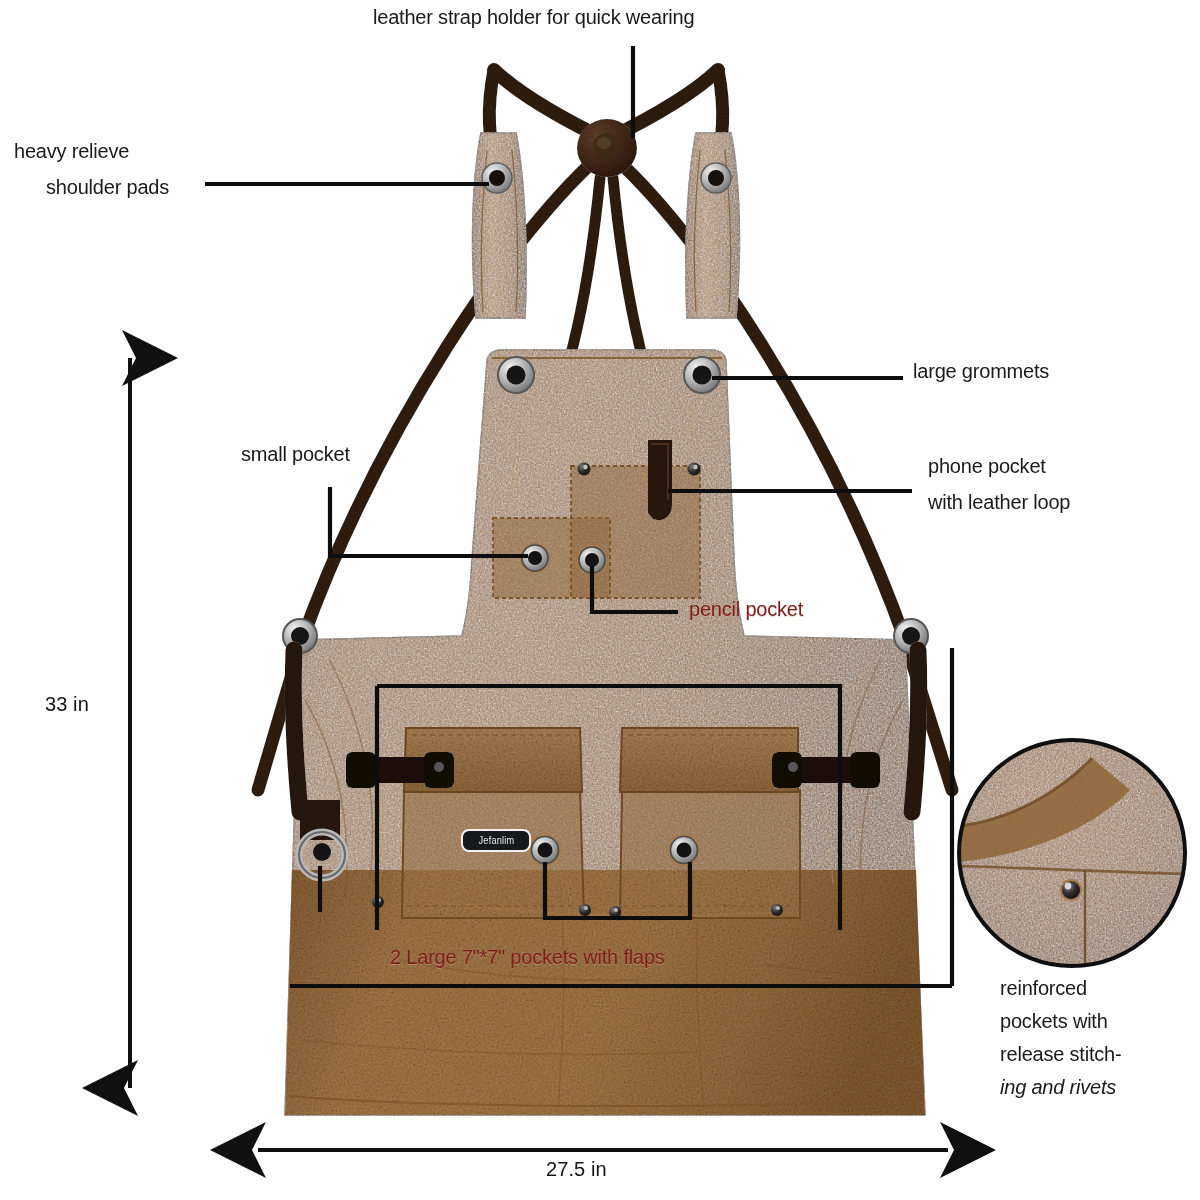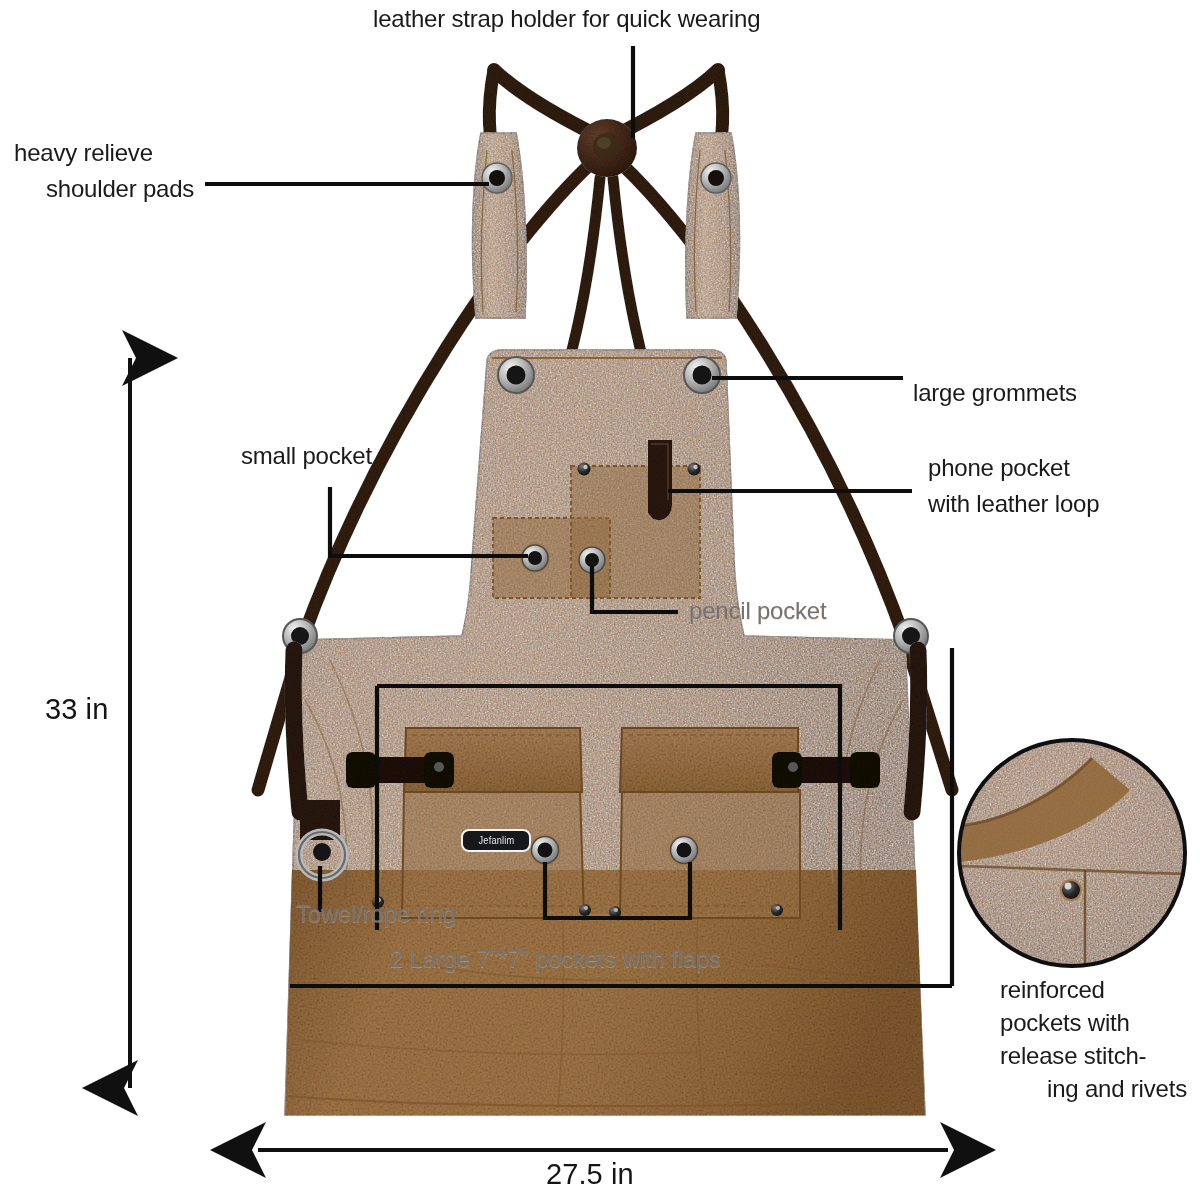--- a/index.html
+++ b/index.html
@@ -22,34 +22,34 @@
     position: absolute;
     left: 0;
     top: 0;
     width: 1200px;
     height: 1200px;
   }
   .anno {
     position: absolute;
     color: #1a1a1a;
     font-family: "Liberation Sans", sans-serif;
-    font-size: 24px;
+    font-size: 20px;
     line-height: 1.12;
     white-space: pre;
     letter-spacing: -0.2px;
   }
   .anno.on-fabric {
-    color: #737373;
+    color: #7f1d1d;
     text-shadow: 0 1px 0 rgba(214,180,140,0.45);
   }
   .dim {
     position: absolute;
     color: #141414;
     font-family: "Liberation Sans", sans-serif;
-    font-size: 29px;
+    font-size: 20px;
     letter-spacing: 0.1px;
     white-space: pre;
   }
   .brand-tag {
     position: absolute;
     left: 461px;
     top: 829px;
     width: 66px;
     height: 19px;
     background: #16181c;
@@ -404,35 +404,34 @@
 
   <div class="brand-tag">
     <span>Jefanlim</span>
   </div>
 
   <div class="anno" style="left:373px; top:6px;">leather strap holder for quick wearing</div>
 
   <div class="anno" style="left:14px; top:140px;text-align:center;">heavy relieve</div>
   <div class="anno" style="left:14px; top:176px;margin-left:32px;">shoulder pads</div>
 
-  <div class="anno" style="left:913px; top:360px;margin-top:20px;">large grommets</div>
+  <div class="anno" style="left:913px; top:360px;">large grommets</div>
 
   <div class="anno" style="left:241px; top:443px;">small pocket</div>
 
   <div class="anno" style="left:928px; top:455px;">phone pocket</div>
   <div class="anno" style="left:928px; top:491px;">with leather loop</div>
 
   <div class="anno on-fabric" style="left:689px; top:598px;">pencil pocket</div>
 
-  <div class="anno on-fabric" style="left:296px; top:901px;">Towel/rope ring</div>
 
   <div class="anno on-fabric" style="left:390px; top:946px;">2 Large 7"*7" pockets with flaps</div>
 
 
   <div class="anno" style="left:1000px; top:977px;">reinforced</div>
   <div class="anno" style="left:1000px; top:1010px;">pockets with</div>
   <div class="anno" style="left:1000px; top:1043px;">release stitch-</div>
-  <div class="anno" style="left:1047px; top:1076px;">ing and rivets</div>
+  <div class="anno" style="left:1000px; top:1076px;font-style:italic;">ing and rivets</div>
 
   <div class="dim" style="left:45px; top:693px;">33 in</div>
   <div class="dim" style="left:546px; top:1158px;">27.5 in</div>
 
 </div>
 
 </body></html>

